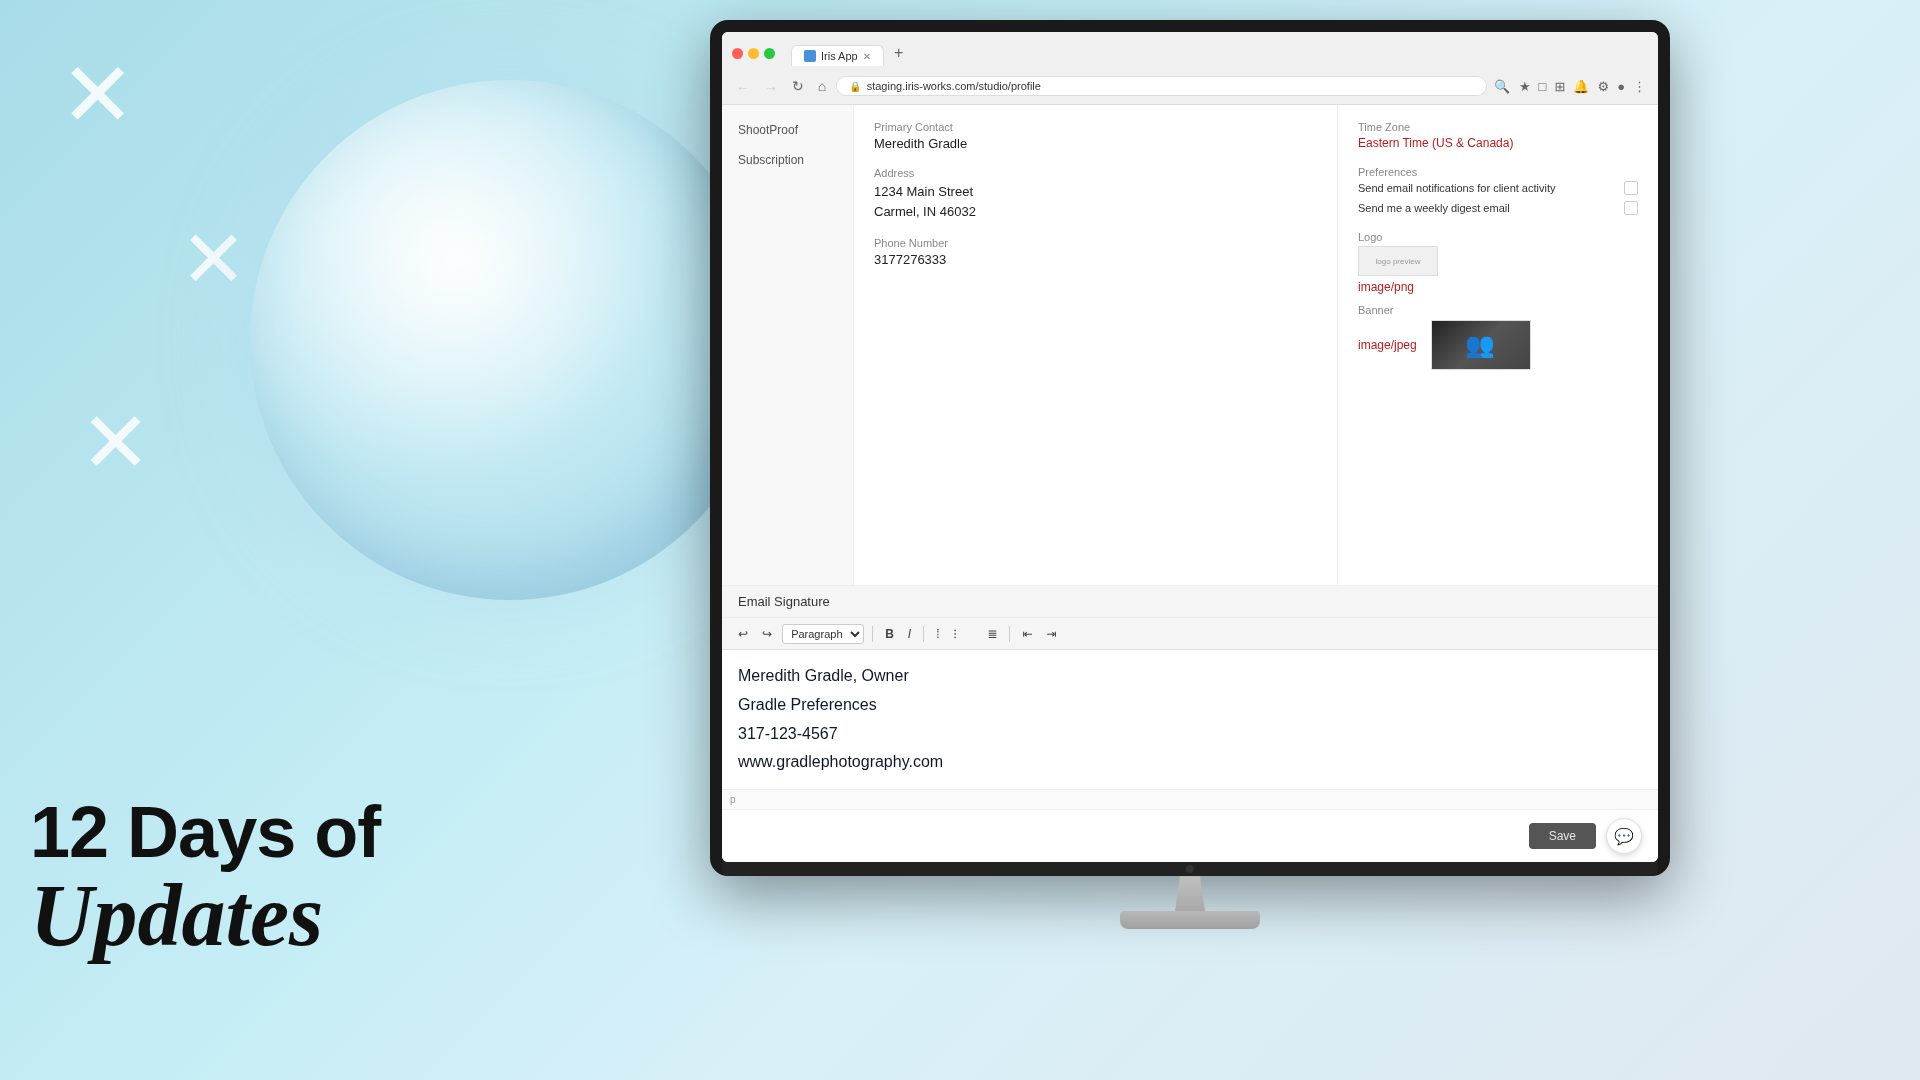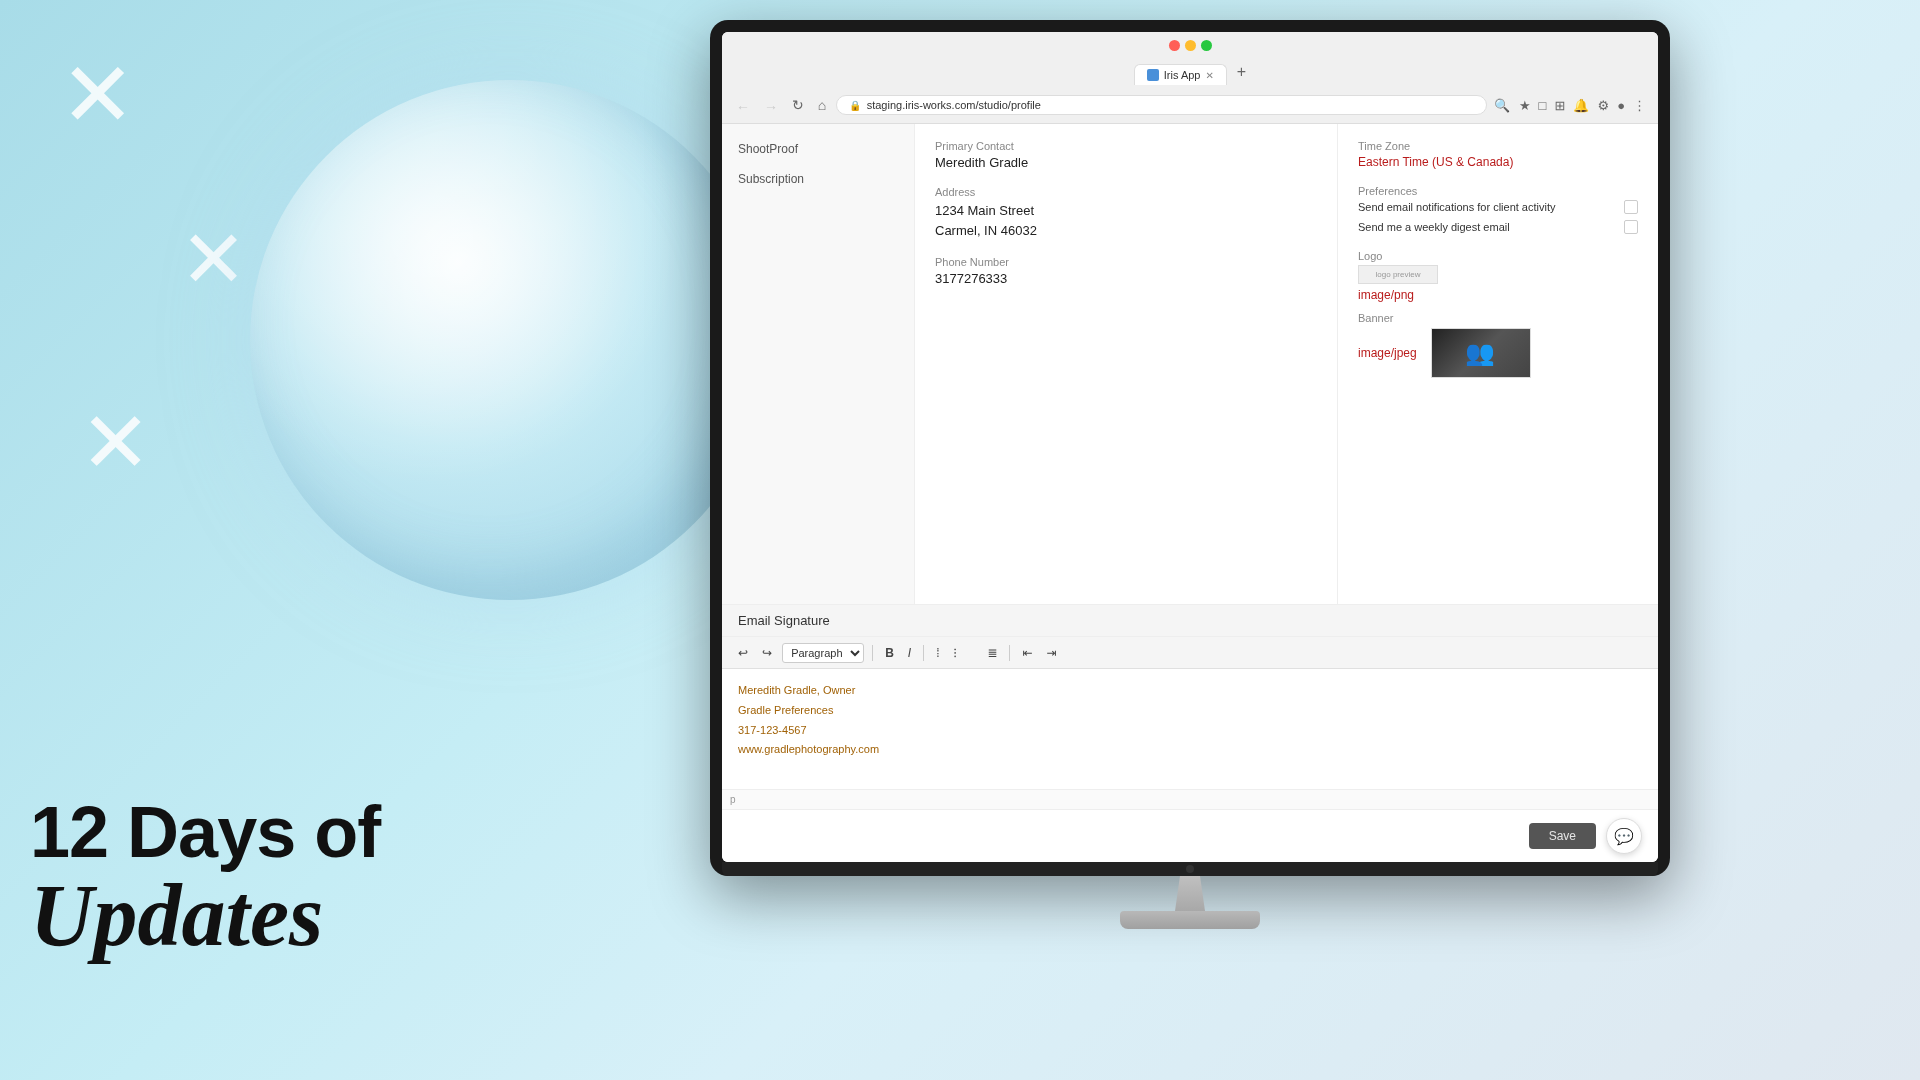--- a/index.html
+++ b/index.html
@@ -109,21 +109,20 @@
       background: #f0f0f0;
       padding: 8px 10px 0 10px;
       border-bottom: 1px solid #ddd;
     }
 
     .browser-top {
       display: flex;
       align-items: center;
       gap: 8px;
       margin-bottom: 6px;
-      flex-direction: column;
     }
 
     .traffic-lights {
       display: flex;
       gap: 5px;
     }
     .tl { width: 11px; height: 11px; border-radius: 50%; }
     .tl-red { background: #ff5f57; }
     .tl-yellow { background: #febc2e; }
     .tl-green { background: #28c840; }
@@ -211,21 +210,21 @@
 
     
     .page-content {
       display: flex;
       background: #fff;
       height: 480px;
     }
 
     
     .sidebar {
-      width: 193px;
+      width: 132px;
       background: #f8f8f8;
       border-right: 1px solid #eee;
       padding: 10px 0;
       flex-shrink: 0;
     }
     .sidebar-item {
       padding: 8px 16px;
       font-size: 12px;
       color: #555;
       cursor: pointer;
@@ -284,21 +283,21 @@
       height: 14px;
       border: 1px solid #ccc;
       border-radius: 2px;
       background: #fff;
       flex-shrink: 0;
     }
 
     .logo-section { margin-top: 4px; }
     .logo-preview {
       width: 80px;
-      height: 19px;
+      height: 30px;
       background: #f0f0f0;
       border: 1px solid #ddd;
       display: flex;
       align-items: center;
       justify-content: center;
       font-size: 9px;
       color: #aaa;
       margin-bottom: 4px;
     }
     .banner-preview {
@@ -366,22 +365,22 @@
     .toolbar-separator {
       width: 1px;
       height: 16px;
       background: #ccc;
       margin: 0 2px;
     }
 
     .sig-body {
       padding: 12px 16px;
       min-height: 120px;
-      font-size: 11px;
-      color: #a16207;
+      font-size: 16px;
+      color: #0f172a;
       line-height: 1.8;
     }
     .sig-footer {
       padding: 4px 8px;
       border-top: 1px solid #eee;
       font-size: 10px;
       color: #999;
       background: #fafafa;
     }
 

